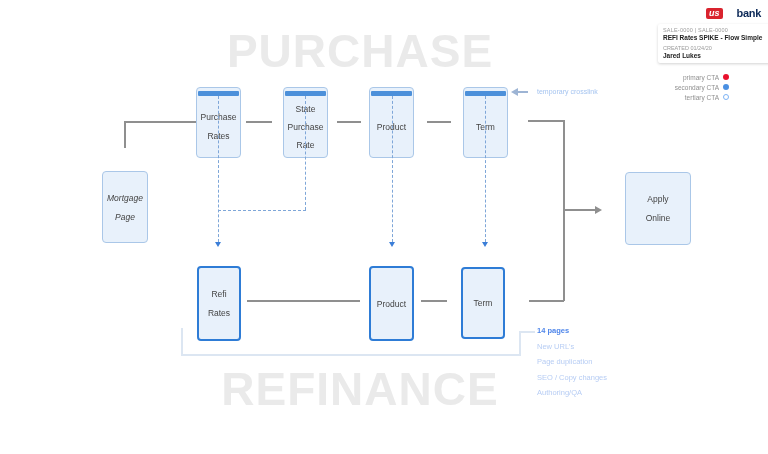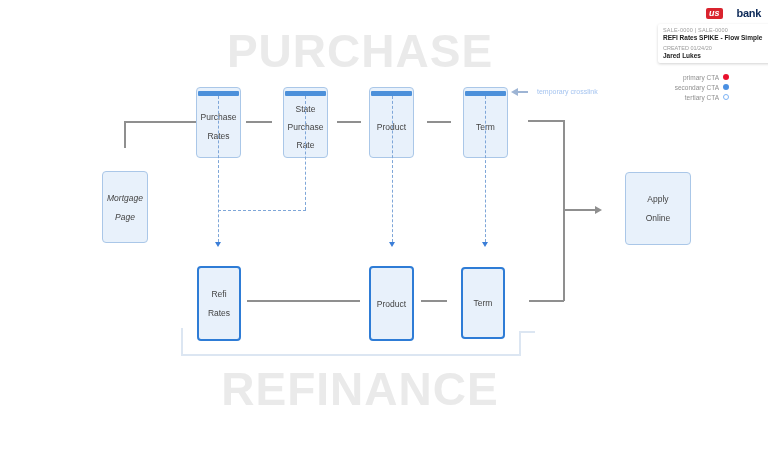--- a/index.html
+++ b/index.html
@@ -141,20 +141,27 @@
 
   <div class="br" style="left:181px;top:328px;width:2px;height:28px;"></div>
   <div class="br" style="left:181px;top:354px;width:340px;height:2px;"></div>
   <div class="br" style="left:519px;top:331px;width:2px;height:25px;"></div>
   <div class="br" style="left:519px;top:331px;width:16px;height:2px;"></div>
 
   <div class="xarrow-head"></div>
   <div class="xarrow-stem"></div>
   <div class="crosslink-label">temporary crosslink</div>
 
+  <div class="notes">
+    <div class="note first">14 pages</div>
+    <div class="note">New URL's</div>
+    <div class="note">Page duplication</div>
+    <div class="note">SEO / Copy changes</div>
+    <div class="note">Authoring/QA</div>
+  </div>
 
   <div class="node" style="left:102px;top:171px;width:46px;height:72px;font-style:italic;">
     <div class="node-label">
       <span>Mortgage</span>
         <span>Page</span>
     </div>
   </div>
   <div class="node" style="left:625px;top:172px;width:66px;height:73px;">
     <div class="node-label">
       <span>Apply</span>

